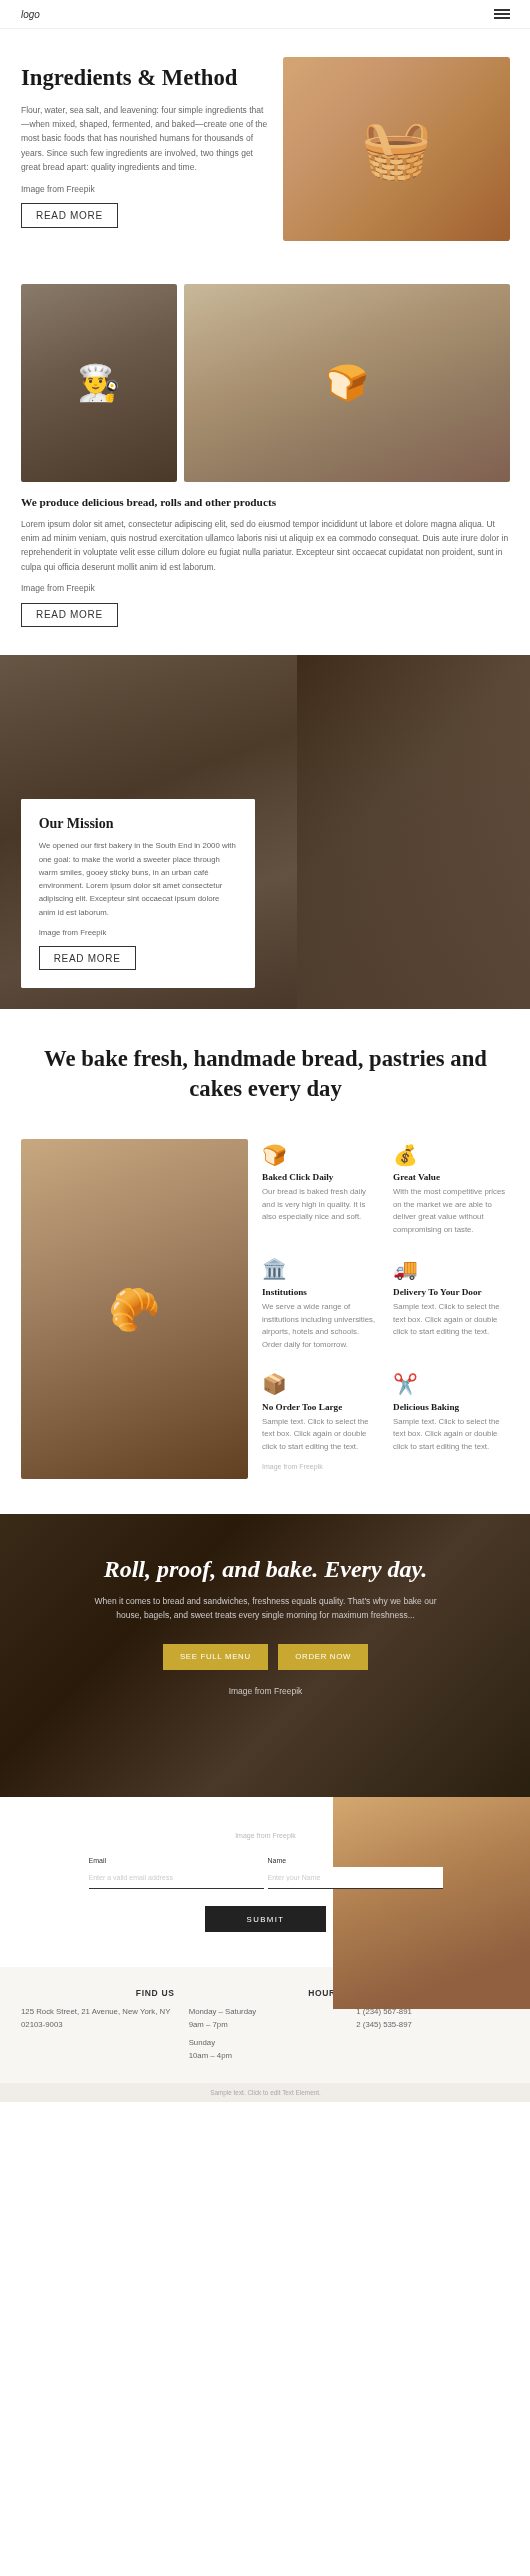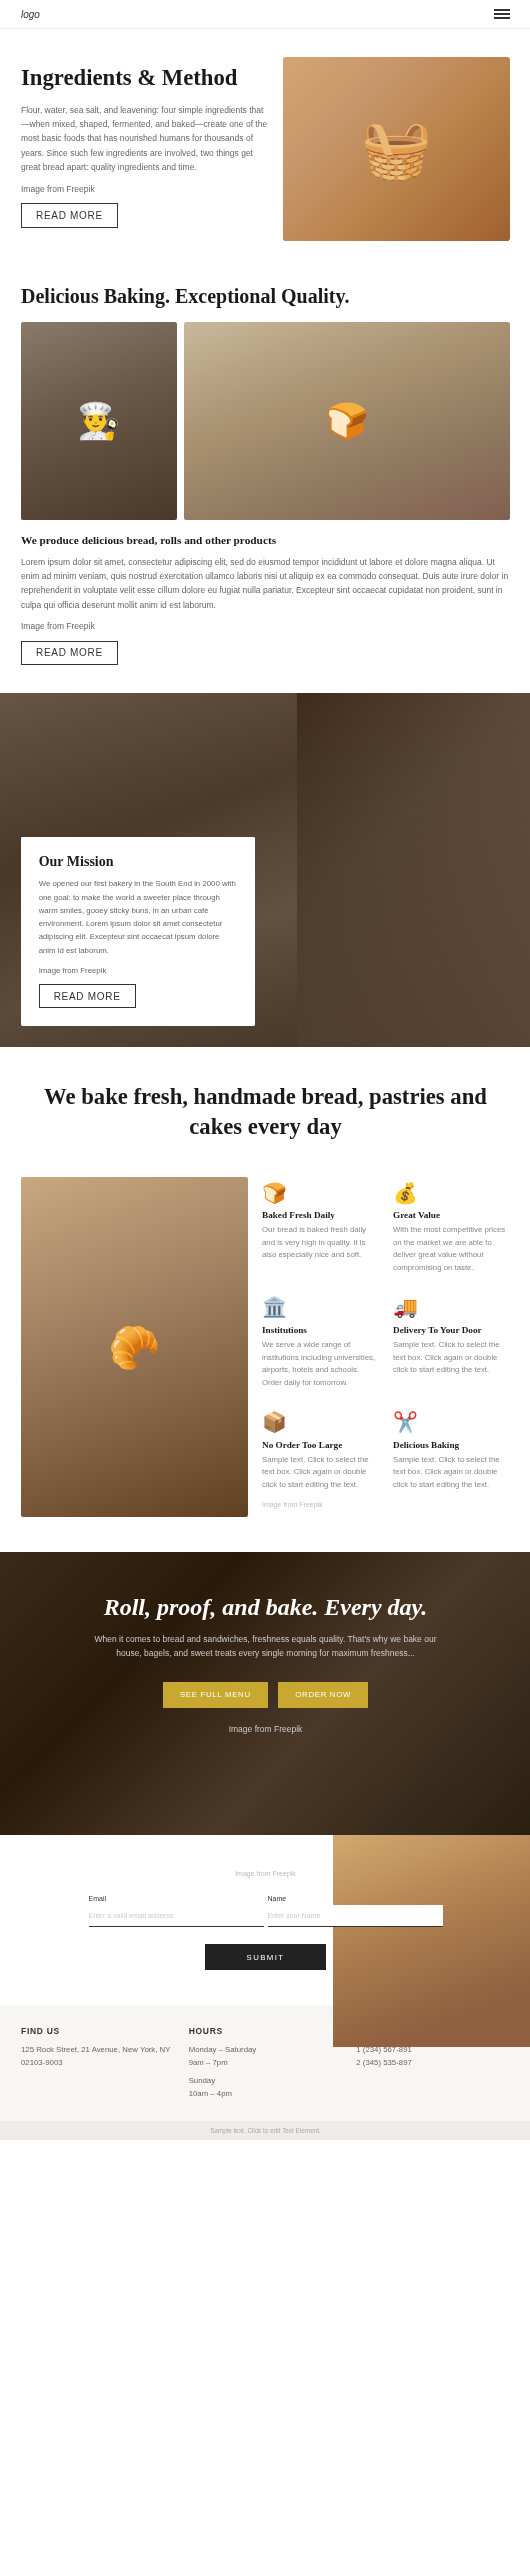--- a/index.html
+++ b/index.html
@@ -402,20 +402,21 @@
       gap: 14px;
     }
     .footer-col h4 {
       font-size: 8.5px;
       font-weight: 700;
       color: #333;
       text-transform: uppercase;
       letter-spacing: 0.7px;
       margin-bottom: 7px;
       font-family: sans-serif;
+      text-align: right;
     }
     .footer-col p {
       font-size: 7.8px;
       color: #666;
       line-height: 1.7;
       font-family: sans-serif;
     }
 
     
     .footer-bottom {
@@ -449,21 +450,20 @@
       <span>Image from Freepik</span>
     </p>
     <button class="btn-read-more">READ MORE</button>
   </div>
   <div class="image-side">
     <div class="bread-basket"></div>
   </div>
 </section>
 
 <section class="section-baking">
-  <h2>Delicious Baking. Exceptional Quality.</h2>
   <div class="baking-images">
     <div class="baker-img-1">👨‍🍳</div>
     <div class="baker-img-2">🍞</div>
   </div>
   <div class="baking-text">
     <h3>We produce delicious bread, rolls and other products</h3>
     <p>Lorem ipsum dolor sit amet, consectetur adipiscing elit, sed do eiusmod tempor incididunt ut labore et dolore magna aliqua. Ut enim ad minim veniam, quis nostrud exercitation ullamco laboris nisi ut aliquip ex ea commodo consequat. Duis aute irure dolor in reprehenderit in voluptate velit esse cillum dolore eu fugiat nulla pariatur. Excepteur sint occaecat cupidatat non proident, sunt in culpa qui officia deserunt mollit anim id est laborum.</p>
     <p class="image-from">
       <span>Image from Freepik</span>
     </p>
@@ -486,21 +486,21 @@
 
 <section class="section-fresh">
   <h2>We bake fresh, handmade bread, pastries and cakes every day</h2>
   <div class="fresh-content">
     <div class="fresh-image">🥐</div>
     <div>
       <div class="fresh-features">
 
         <div class="feature-item">
           <span class="feature-icon">🍞</span>
-          <h4>Baked Fresh Daily</h4>
+          <h4>Baked Click Daily</h4>
           <p>Our bread is baked fresh daily and is very high in quality. It is also especially nice and soft.</p>
         </div>
 
         <div class="feature-item">
           <span class="feature-icon">💰</span>
           <h4>Great Value</h4>
           <p>With the most competitive prices on the market we are able to deliver great value without compromising on taste.</p>
         </div>
 
         <div class="feature-item">

